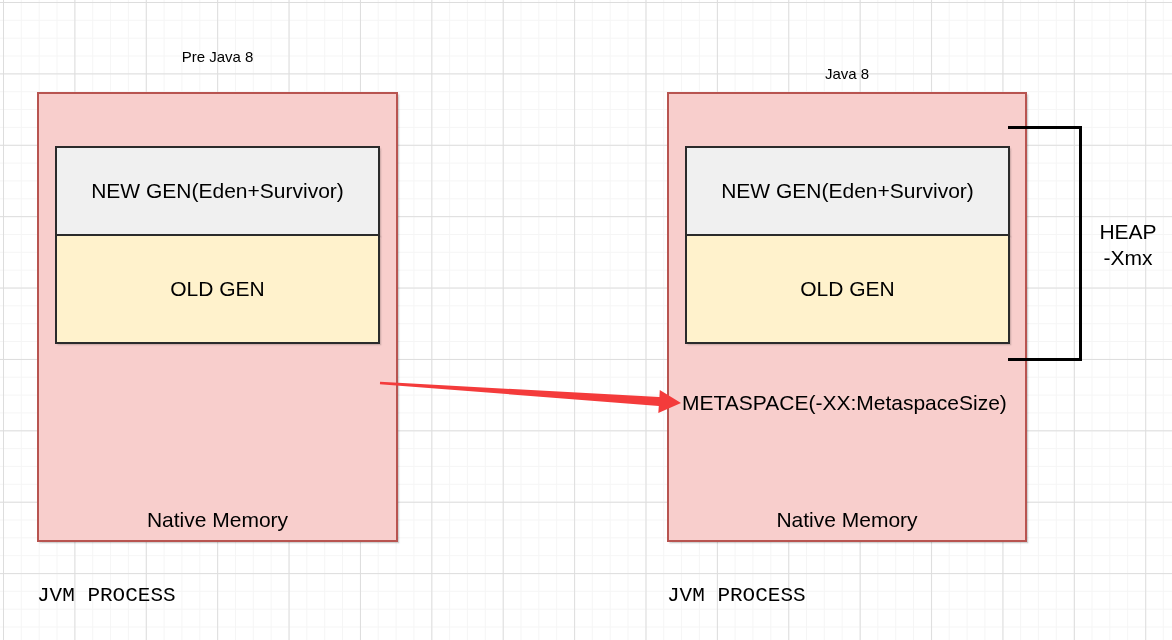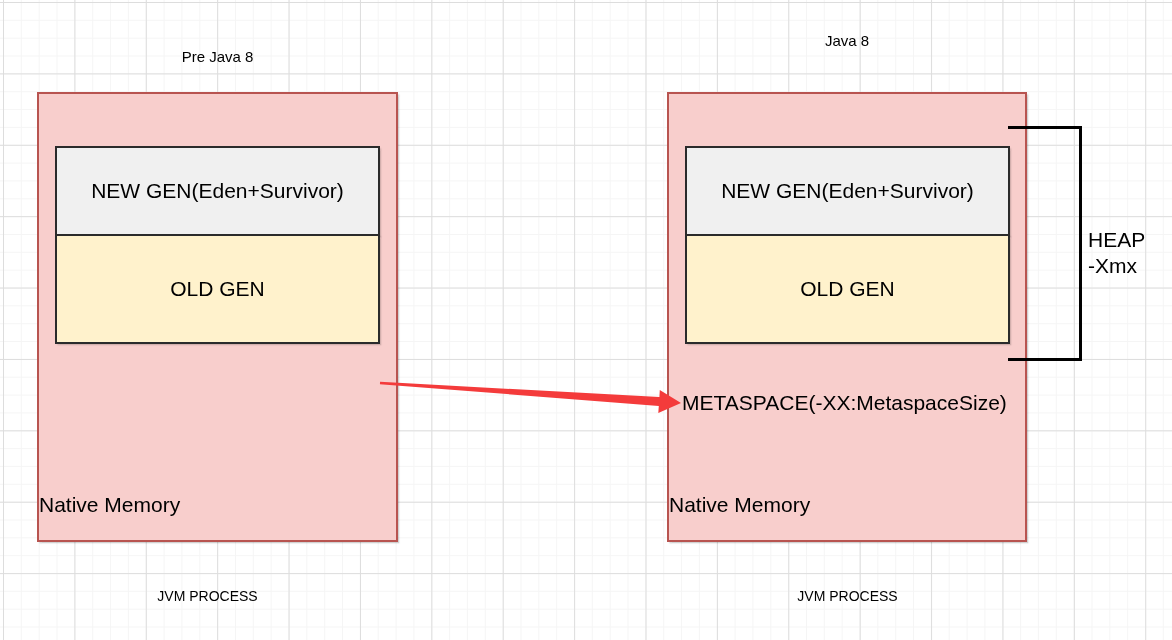--- a/index.html
+++ b/index.html
@@ -50,45 +50,45 @@
     border:2px solid var(--region-border);
     display:flex;align-items:center;justify-content:center;
     font-size:21px;white-space:nowrap;
     box-shadow:1.5px 1.5px 1.5px rgba(0,0,0,0.15);
   }
   .region + .region{margin-top:-2px;align-items:center;}
   .region.new-gen{height:90px;background:var(--gray-fill);}
   .region.old-gen{height:110px;background:var(--yellow-fill);}
   .region.perm-gen{height:74px;background:var(--peach-fill);}
   .native-label{
-    position:absolute;left:0;right:0;top:398px;
+    position:absolute;left:0;right:0;top:413px;
     height:26px;line-height:26px;
-    font-size:21px;text-align:left;
+    font-size:21px;text-align:center;
   }
   .metaspace-label{
     position:absolute;left:13px;top:296px;
     height:26px;line-height:26px;
     font-size:21px;white-space:nowrap;
   }
   .process-label{
     position:absolute;
     height:26px;line-height:26px;
-    font-size:14px;text-align:center;white-space:nowrap;
+    font-size:21px;white-space:nowrap;font-family:Liberation Mono, monospace;
   }
   .heap-bracket{
     position:absolute;left:1008px;top:126px;
     width:74px;height:235px;
     box-sizing:border-box;
     border-top:3px solid var(--bracket-black);
     border-right:3px solid var(--bracket-black);
     border-bottom:3px solid var(--bracket-black);
   }
   .heap-label{
     position:absolute;left:1088px;top:219px;width:80px;
-    font-size:21px;line-height:26px;white-space:nowrap;margin-top:8px;
+    font-size:21px;line-height:26px;text-align:center;white-space:nowrap;
   }
   .arrow-svg{
     position:absolute;left:0;top:0;
     pointer-events:none;
   }
   .arrow-svg polygon{fill:var(--arrow-red);}
 </style>
 </head>
 <body>
 
@@ -103,21 +103,21 @@
       </div>
       <div class="region old-gen">
         <span>OLD GEN</span>
       </div>
     </div>
     <div class="native-label">Native Memory</div>
   </div>
 
   <div class="process-label" style="left:37px;top:583px;width:341px;">JVM PROCESS</div>
 
-  <div class="diagram-title" style="left:667px;top:28px;width:360px;">Java 8</div>
+  <div class="diagram-title" style="left:667px;top:61px;width:360px;">Java 8</div>
 
   <div class="jvm-box" style="left:667px;top:92px;width:360px;">
     <div class="regions">
       <div class="region new-gen">
         <span>NEW GEN(Eden+Survivor)</span>
       </div>
       <div class="region old-gen">
         <span>OLD GEN</span>
       </div>
     </div>

